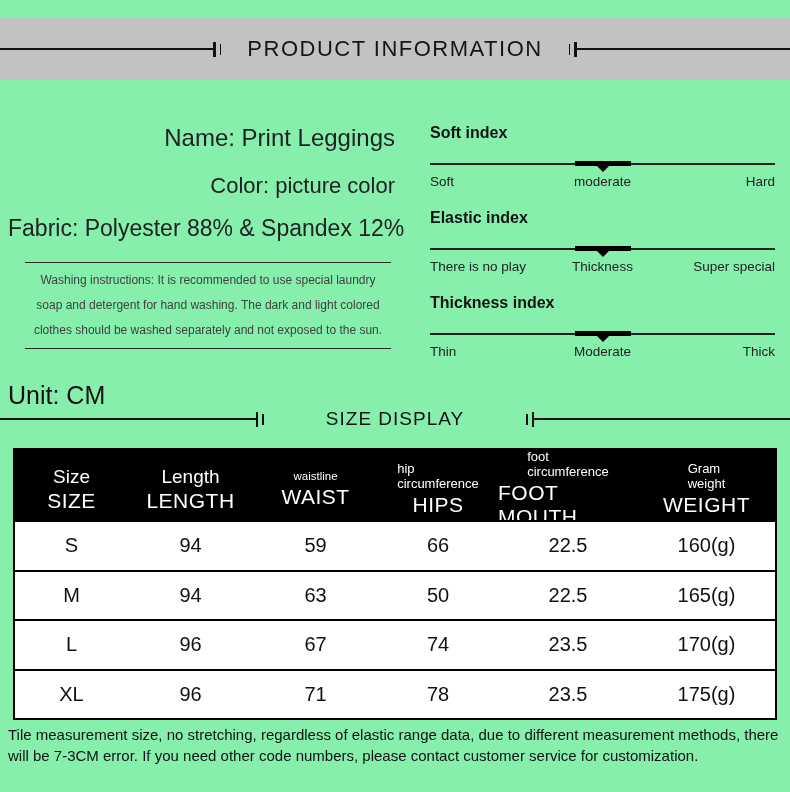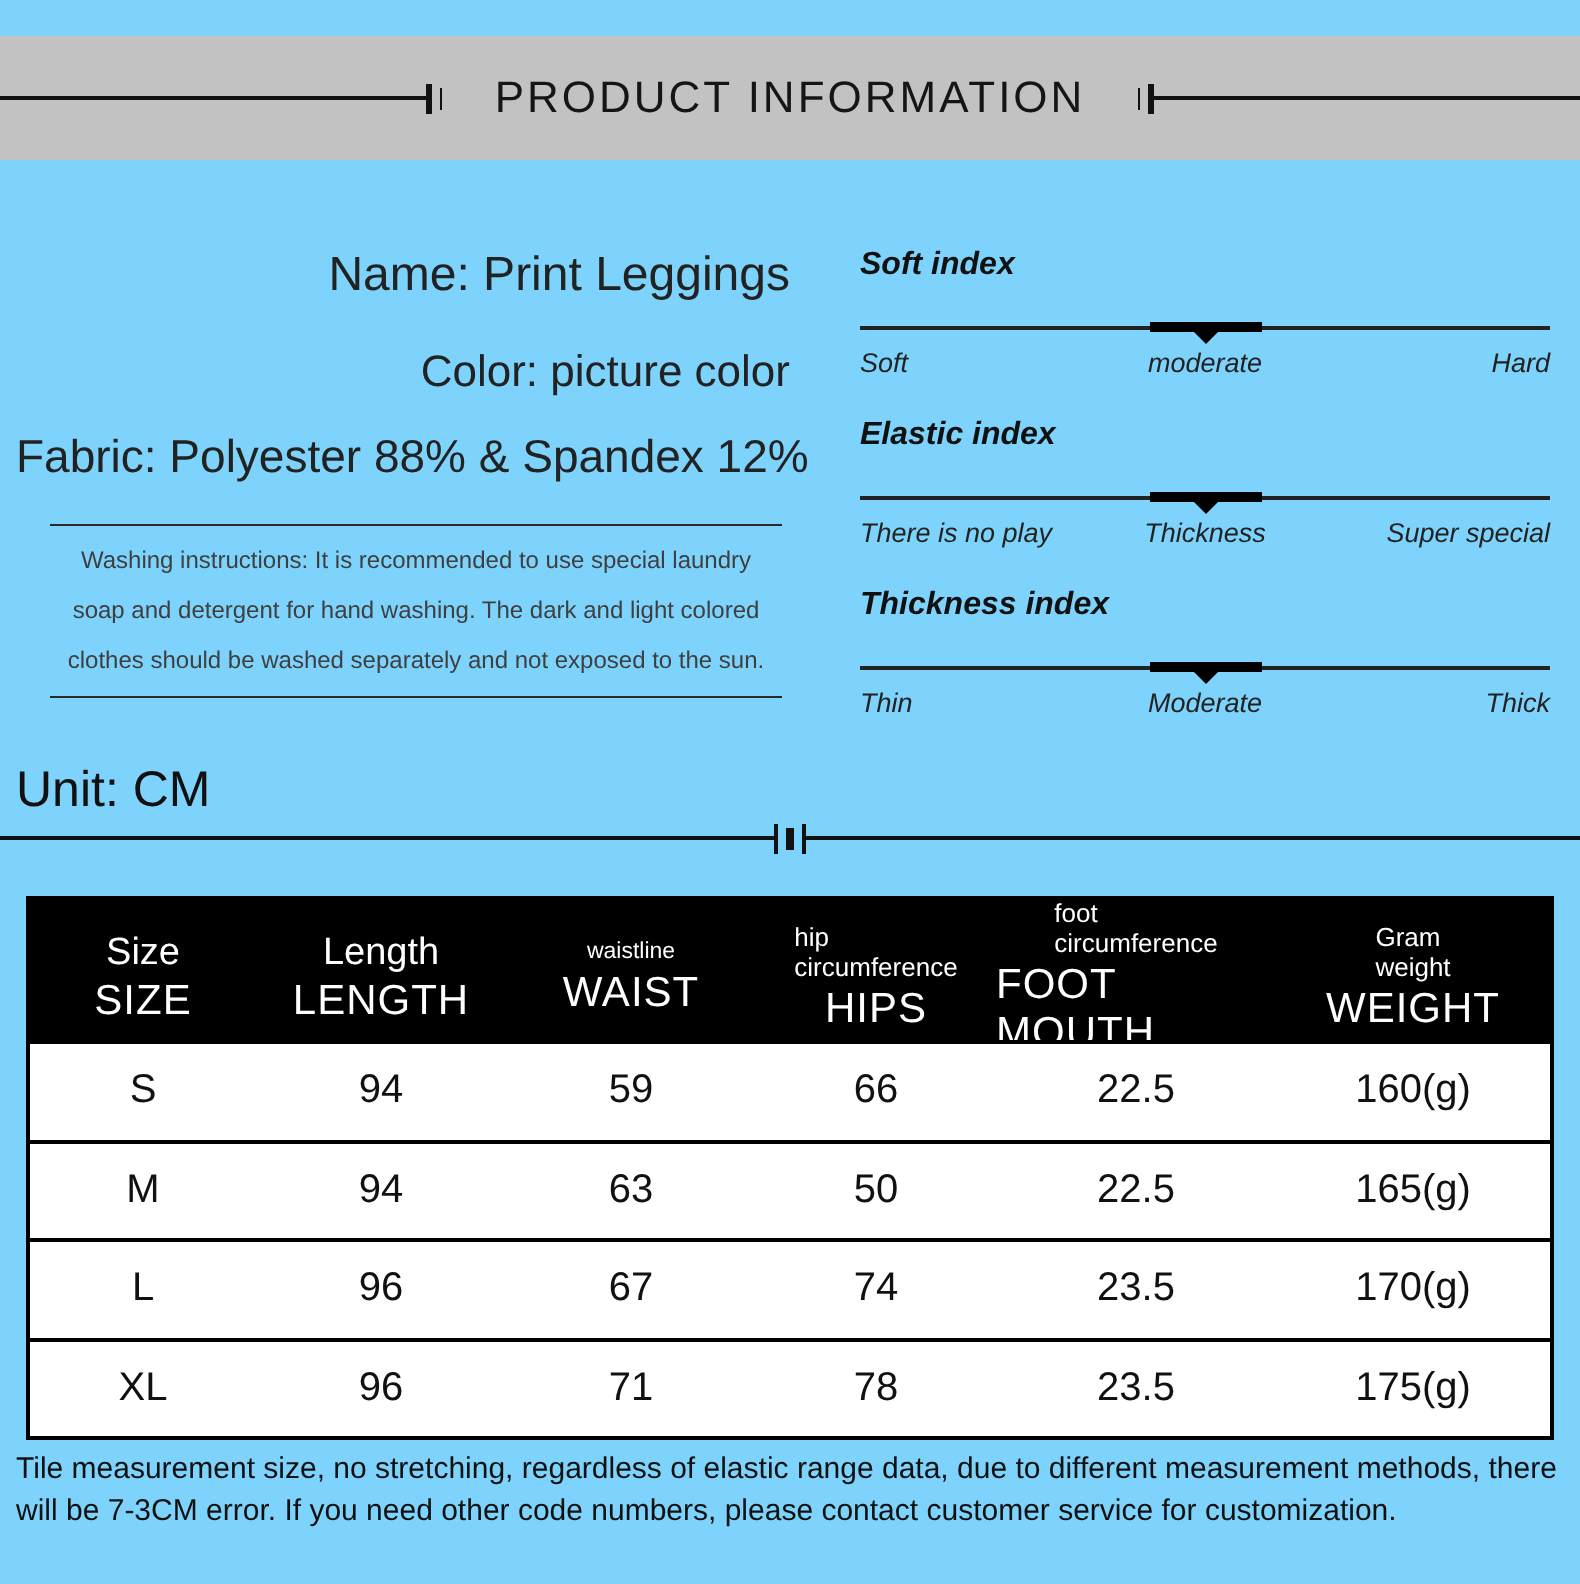--- a/index.html
+++ b/index.html
@@ -1,17 +1,17 @@
 <!DOCTYPE html>
 <html><head>
 <meta charset="utf-8">
 <style>
   * { margin:0; padding:0; box-sizing:border-box; }
   body { background:#ffffff; font-family:"Liberation Sans","DejaVu Sans",sans-serif; }
-  .page { position:relative; width:790px; height:792px; background:#7dd3fc; overflow:hidden; color:#1a1a1a; }
+  .page { position:relative; width:790px; height:792px; background:#86efac; overflow:hidden; color:#1a1a1a; }
 
   
   .band { position:absolute; left:0; width:790px; display:flex; align-items:center; }
   .band-line { flex:1; height:2px; background:#111; }
   .tickpair { display:flex; align-items:center; }
   .tick-tall { width:2.5px; height:15px; background:#111; }
   .tick-short { width:1.8px; height:11px; background:#111; }
   .tickpair .gap { width:4px; }
 
   .top-band { top:18px; height:62px; background:#c2c2c2; }
@@ -27,21 +27,21 @@
   .p-color { font-size:22px; margin-bottom:16px; }
   .p-fabric{ font-size:23px; white-space:nowrap; }
 
   .washing { position:absolute; left:25px; top:262px; width:366px;
              border-top:1.5px solid #2a2a2a; border-bottom:1.5px solid #2a2a2a;
              padding:5px 2px; }
   .washing p { font-size:12px; line-height:25px; text-align:center; color:#3f3f3f; }
 
   
   .indexes { position:absolute; left:430px; top:124px; width:345px; }
-  .index-block { margin-bottom:20px;font-style:italic; }
+  .index-block { margin-bottom:20px; }
   .index-title { font-size:16px; font-weight:bold; color:#111; height:22px; margin-bottom:14px; }
   .slider { position:relative; height:9px; }
   .slider-line { position:absolute; left:0; right:0; top:3px; height:1.5px; background:#222; }
   .slider-bar { position:absolute; left:50%; transform:translateX(-50%); top:1px; width:56px; height:5px; background:#000; }
   .slider-arrow { position:absolute; left:50%; transform:translateX(-50%); top:6px; width:0; height:0;
                   border-left:6px solid transparent; border-right:6px solid transparent; border-top:6px solid #000; }
   .slider-labels { display:grid; grid-template-columns:1fr auto 1fr; margin-top:5px; font-size:13.5px; color:#222; }
   .sl-left { text-align:left; } .sl-center { text-align:center; } .sl-right { text-align:right; }
 
   
@@ -143,20 +143,21 @@
 
   <div class="unit">Unit: CM</div>
 
   <div class="band size-band">
     <div class="band-line"></div>
     <div class="tickpair">
       <div class="tick-tall"></div>
         <div class="gap"></div>
         <div class="tick-short"></div>
     </div>
+    <div class="band-title">SIZE DISPLAY</div>
     <div class="tickpair">
       <div class="tick-short"></div>
         <div class="gap"></div>
         <div class="tick-tall"></div>
     </div>
     <div class="band-line"></div>
   </div>
 
   <div class="size-table">
     <div class="t-header">

